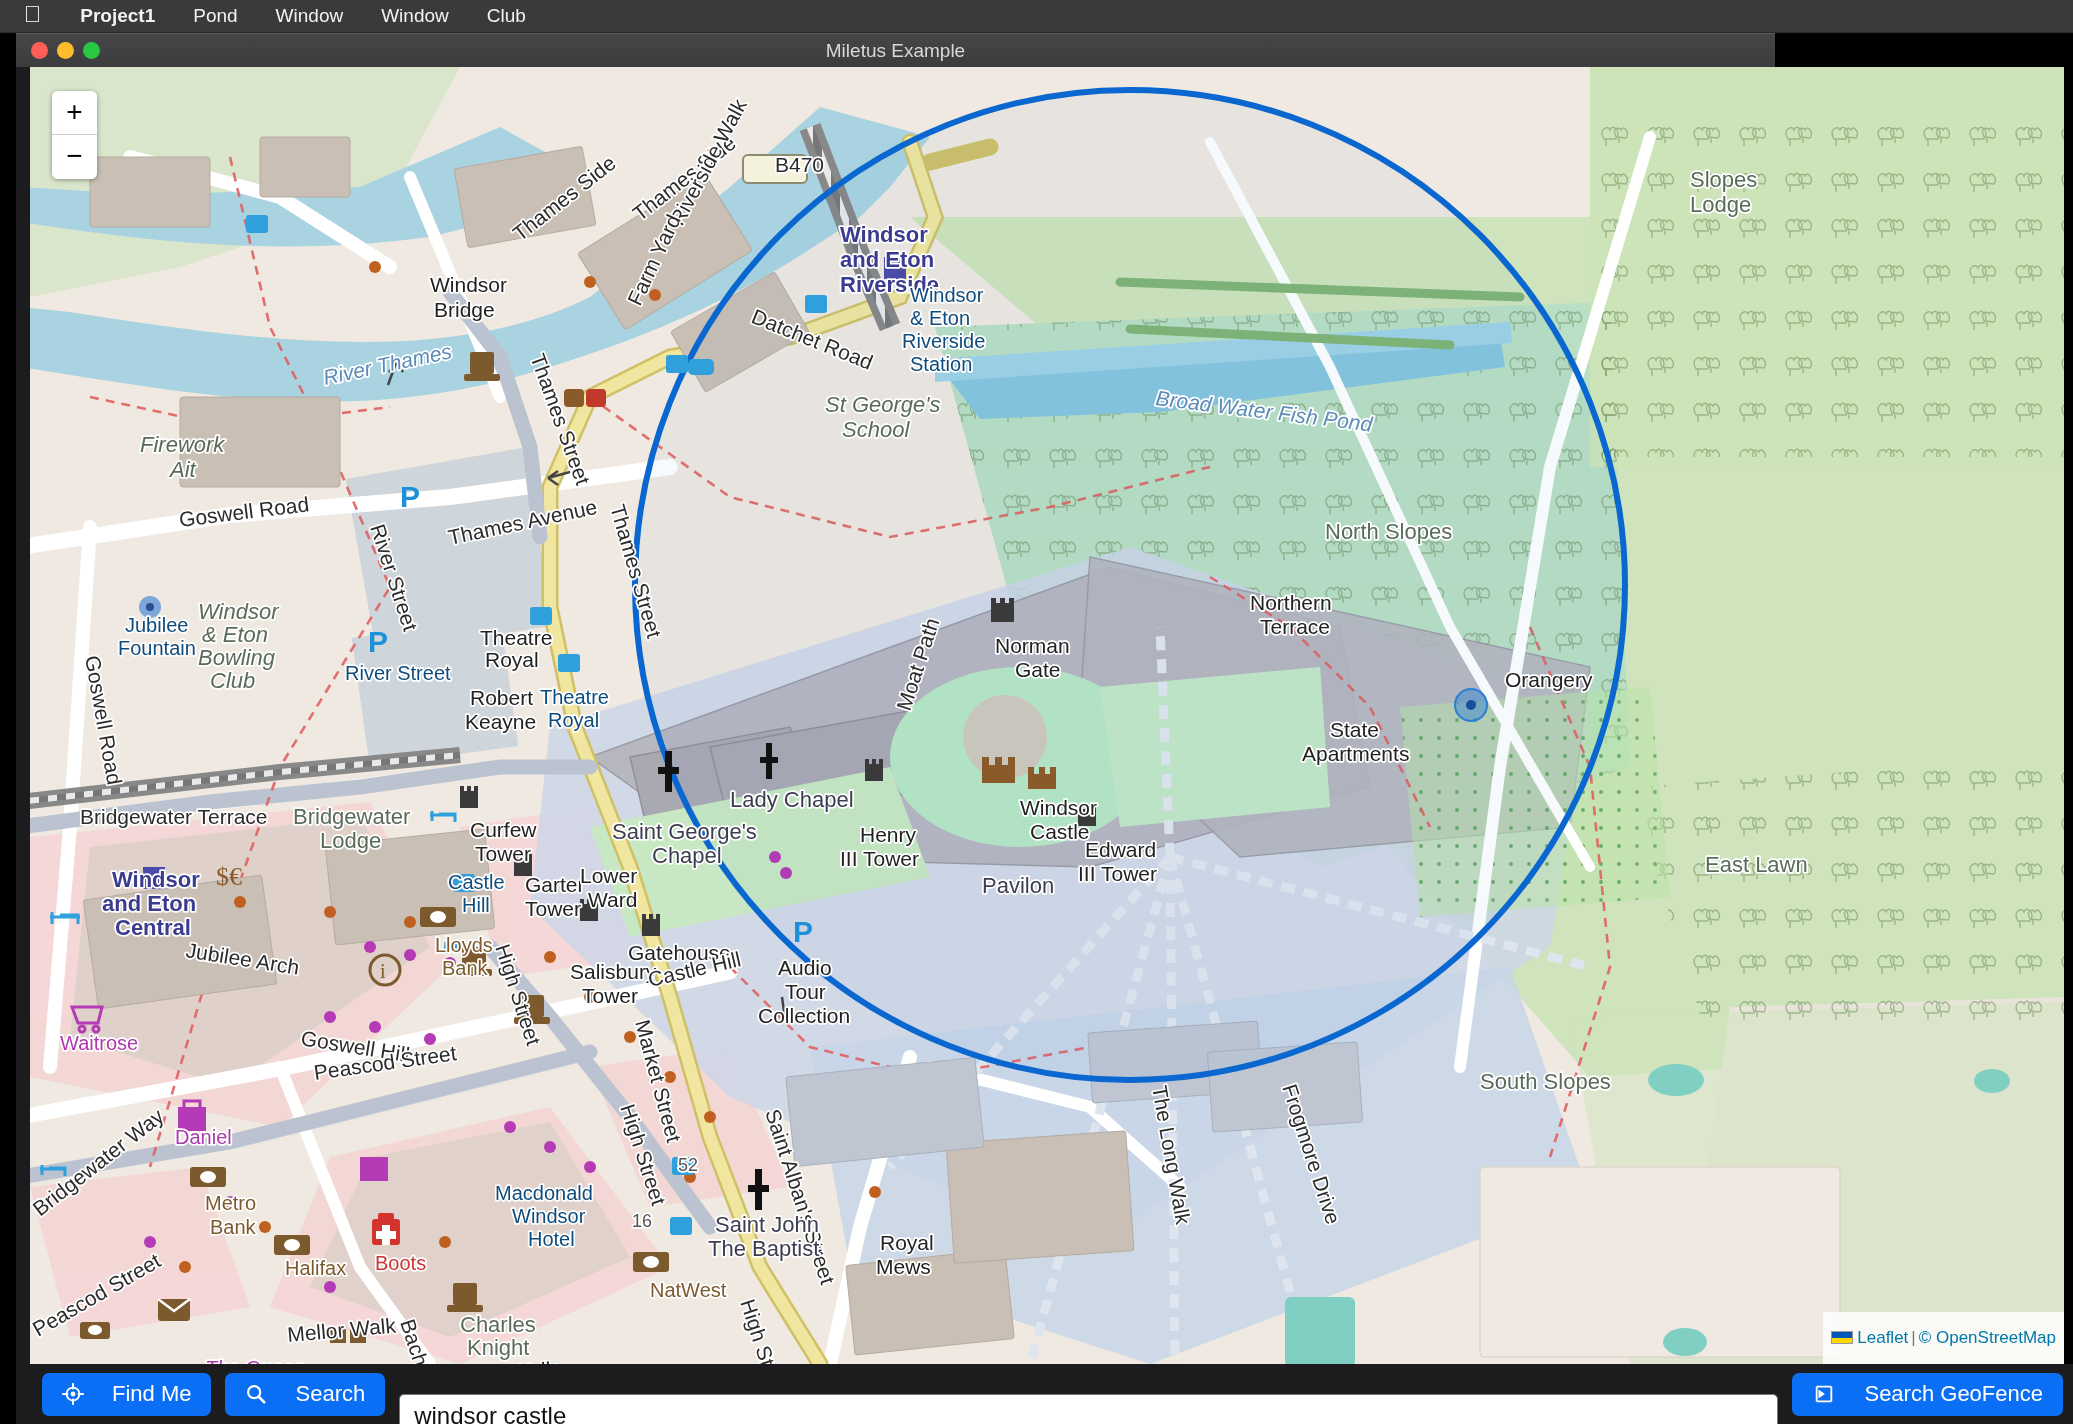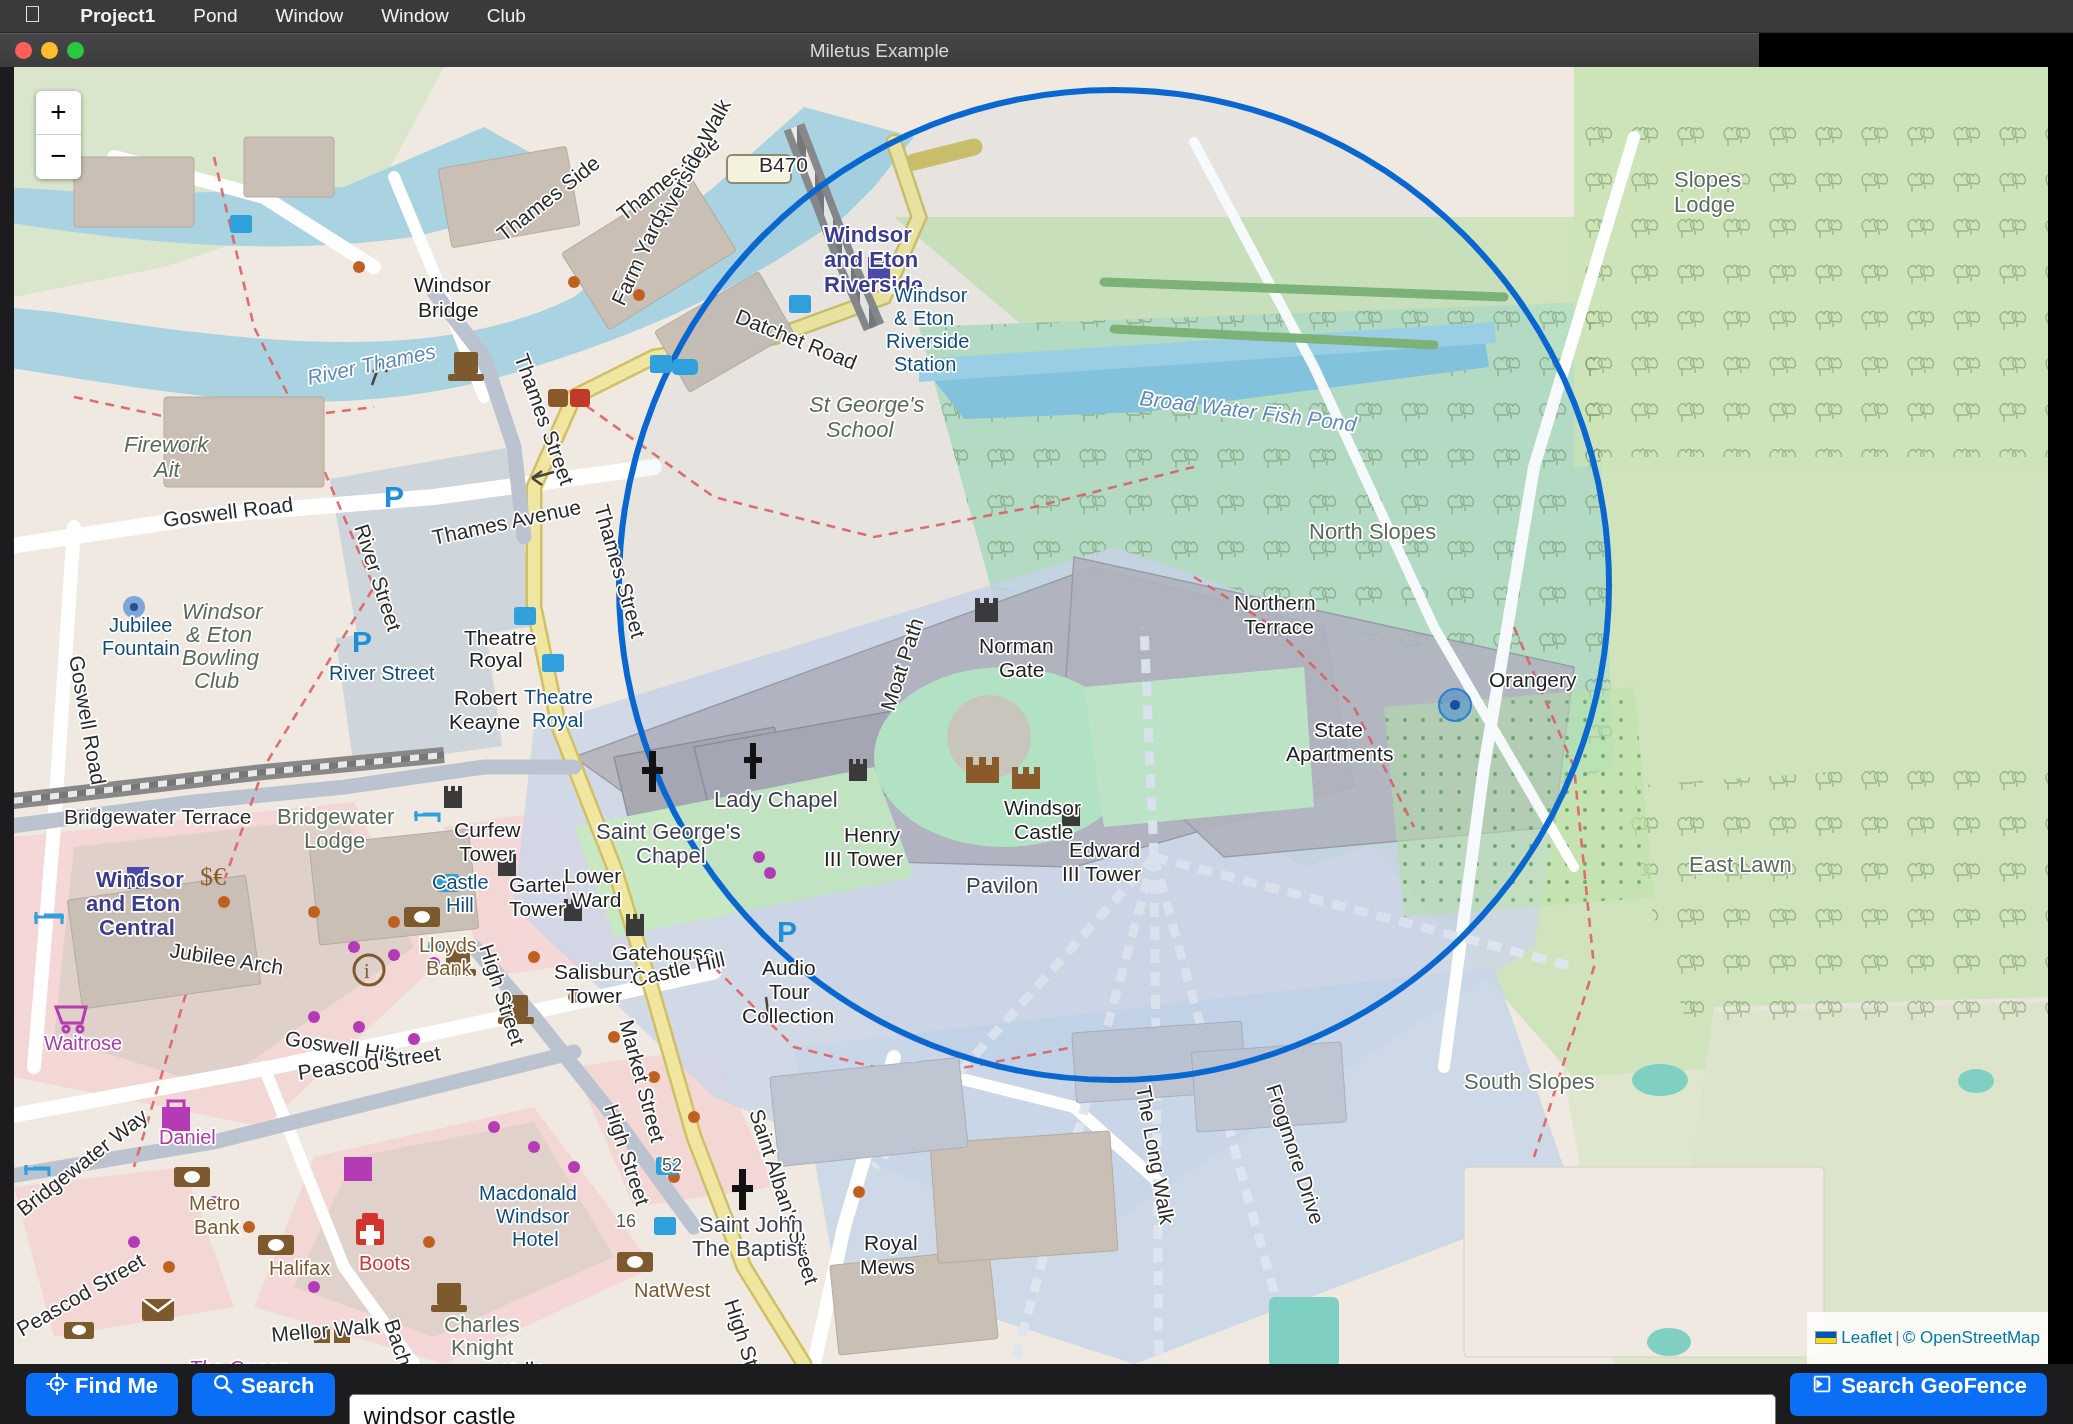--- a/index.html
+++ b/index.html
@@ -10,21 +10,21 @@
   #menubar {
     height:33px; background:#3a3a3c; display:flex; align-items:center;
     padding-left:18px; gap:0; color:#f2f2f2; font-size:19px;
     border-bottom:1px solid #2a2a2c;
   }
   #menubar .apple { font-size:23px; line-height:1; padding:0 20px 4px 6px; color:#fff; }
   #menubar .mi { padding:0 19px; white-space:nowrap; }
   #menubar .mi.bold { font-weight:bold; }
 
   
-  #window { position:absolute; left:0; top:33px; width:1759px; height:1391px; background:#1c1c1e; }
+  #window { position:absolute; left:16px; top:33px; width:1759px; height:1391px; background:#1c1c1e; }
   #titlebar {
     position:relative; height:34px;
     background:linear-gradient(#464648,#3c3c3e);
     border-top:1px solid #5a5a5c;
     display:flex; align-items:center;
   }
   #traffic { display:flex; gap:9px; padding-left:15px; }
   #traffic i { width:17px; height:17px; border-radius:50%; display:block; }
   #t-close{ background:#ff5f57; } #t-min{ background:#ffbd2e; } #t-zoom{ background:#28c840; }
   #wintitle {
@@ -61,22 +61,22 @@
     background:linear-gradient(#0057b7 50%, #ffd700 50%); margin-right:4px; border:1px solid #999; }
   #attrib .sep { color:#777; margin:0 3px; }
 
   
   #toolbar {
     position:absolute; left:0; bottom:0; width:2073px; height:60px;
     background:#1c1c1e; display:flex; align-items:center; padding:0 26px; gap:14px;
   }
   .btn {
     background:#0a6ff5; color:#fff; border:none; border-radius:7px;
-    height:43px; padding:0 20px; font-size:22px; font-weight:bold;
-    display:flex; gap:7px; cursor:pointer;
+    height:43px; padding:0 20px; font-size:22px; font-weight:normal;
+    display:flex; align-items:center; gap:28px; cursor:pointer;
     font-family:"Liberation Sans",sans-serif; white-space:nowrap;
   }
   .btn svg { display:block; }
   #searchinput {
     flex:1; height:43px; border-radius:5px; border:1px solid #777;
     background:#fff; color:#111; font-size:24px; padding:0 14px;
     font-family:"Liberation Sans",sans-serif;
     margin-top:43px;
   }
 

